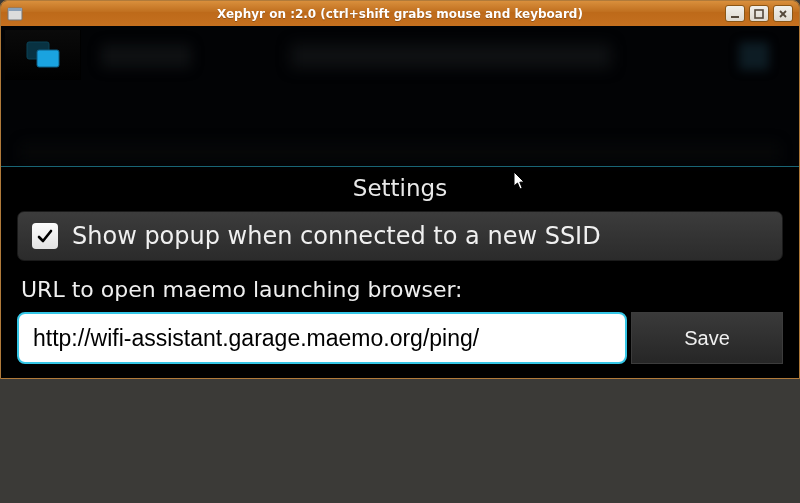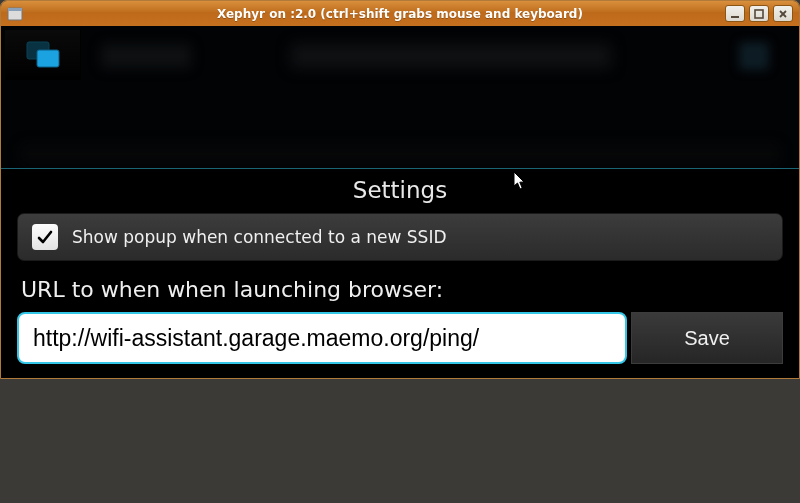--- a/index.html
+++ b/index.html
@@ -27,21 +27,21 @@
 
   
   .divider        { height: 1px; background: #2db8d6; opacity:.55; }
 
   
   .panel          { background: #000; padding: 6px 16px 14px; }
   .panel-title    { color: #e8e8e8; text-align:center; font-size: 23px; font-weight:400; margin: 2px 0 10px; }
 
   .checkbox-row   { display:flex; align-items:center; gap:14px; background: linear-gradient(#3c3c3c,#2b2b2b); border: 1px solid #1a1a1a; border-radius: 7px; padding: 10px 14px; }
   .chk            { width:26px; height:26px; border-radius:4px; background: linear-gradient(#fcfcfc,#e3e3e3); display:flex; align-items:center; justify-content:center; color:#000; }
-  .chk-label      { color:#f0f0f0; font-size:17px; }
+  .chk-label      { color:#f0f0f0; font-size:24px; }
 
   .field-label    { color:#efefef; font-size:22px; margin: 16px 0 10px 4px; }
 
   .bottom-row     { display:flex; align-items:stretch; gap:4px; }
   .url-input      { flex:1; height:52px; border:2px solid #34c6e6; border-radius:8px; background:#fff; color:#000; font-size:23px; padding: 0 14px; outline:none; }
   .save-btn       { width:152px; height:52px; border:1px solid #3c3c3c; border-radius:0; background: linear-gradient(#3a3a3a,#262626); color:#f0f0f0; font-size:20px; cursor:pointer; }
 
   svg { display:block; }
 </style>
 </head>
@@ -105,21 +105,21 @@
 
       <div class="checkbox-row">
         <span class="chk">
           <svg width="18" height="18" viewBox="0 0 18 18">
             <polyline points="3,10 7,14 15,4" fill="none" stroke="#000" stroke-width="2.6" stroke-linecap="round" stroke-linejoin="round"></polyline>
           </svg>
         </span>
         <span class="chk-label">Show popup when connected to a new SSID</span>
       </div>
 
-      <div class="field-label">URL to when when launching browser:</div>
+      <div class="field-label">URL to open maemo launching browser:</div>
 
       <div class="bottom-row">
         <input class="url-input" type="text" value="http://wifi-assistant.garage.maemo.org/ping/" style="">
         <button class="save-btn">Save</button>
       </div>
     </div>
 
   </div>
 </div>
 

